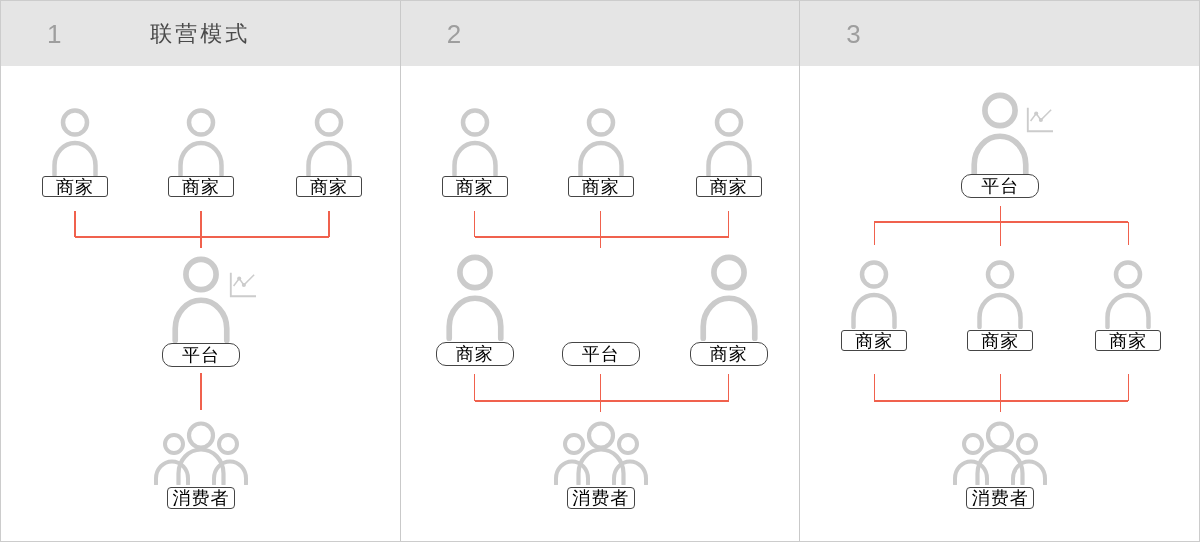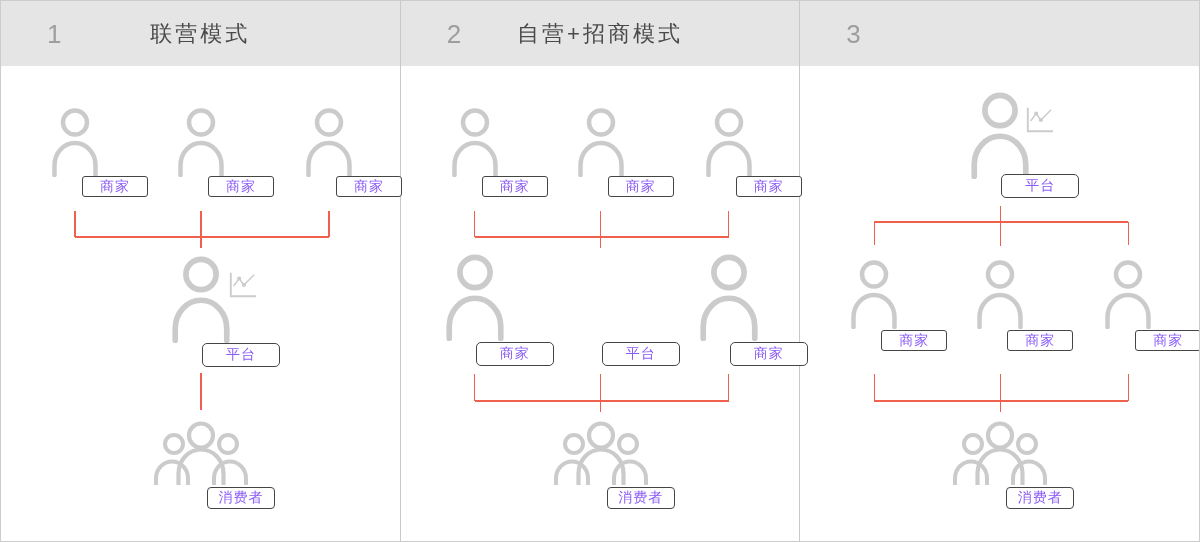--- a/index.html
+++ b/index.html
@@ -15,26 +15,26 @@
   }
   .panel-number{
     position:absolute;left:46px;top:50%;transform:translateY(-50%);
     font-size:26px;color:#9e9e9e;
   }
   .panel-title{
     font-size:22px;color:#4a4a4a;letter-spacing:3px;font-weight:500;
   }
   .tag{
     position:absolute;box-sizing:border-box;background:#fff;
-    border:1.5px solid #454545;color:#8b5cf6;
+    border:1.5px solid #454545;color:#000000;
     display:flex;align-items:center;justify-content:center;
-    font-size:14px;letter-spacing:1px;z-index:3;margin-left:40px;
+    font-size:18px;letter-spacing:1px;z-index:3;
   }
   .tag-sm{width:66px;height:21px;border-radius:3px;}
-  .tag-md{width:78px;height:24px;border-radius:5px;}
+  .tag-md{width:78px;height:24px;border-radius:10px;}
   .tag-consumer{width:68px;height:22px;border-radius:4px;}
   .vline{position:absolute;width:1.5px;background:#f0614d;z-index:1;}
   .hline{position:absolute;height:1.5px;background:#f0614d;z-index:1;}
   .icon-svg{position:absolute;z-index:2;}
   svg{display:block;}
 </style>
 </head>
 <body>
 
 <svg width="0" height="0" style="position:absolute" aria-hidden="true">
@@ -98,21 +98,20 @@
 
     <svg class="icon-svg" style="left:148px;top:420px" width="104" height="64">
         <use href="#sym-group"></use>
       </svg>
     <div class="tag tag-consumer" style="left:166px;top:486px">消费者</div>
   </div>
 
   <div class="panel divided">
     <div class="panel-header">
       <span class="panel-number">2</span>
-      <span class="panel-title">自营+招商模式</span>
     </div>
 
     <svg class="icon-svg" style="left:47px;top:106px" width="54" height="70">
         <use href="#sym-person"></use>
       </svg>
     <svg class="icon-svg" style="left:173px;top:106px" width="54" height="70">
         <use href="#sym-person"></use>
       </svg>
     <svg class="icon-svg" style="left:301px;top:106px" width="54" height="70">
         <use href="#sym-person"></use>

